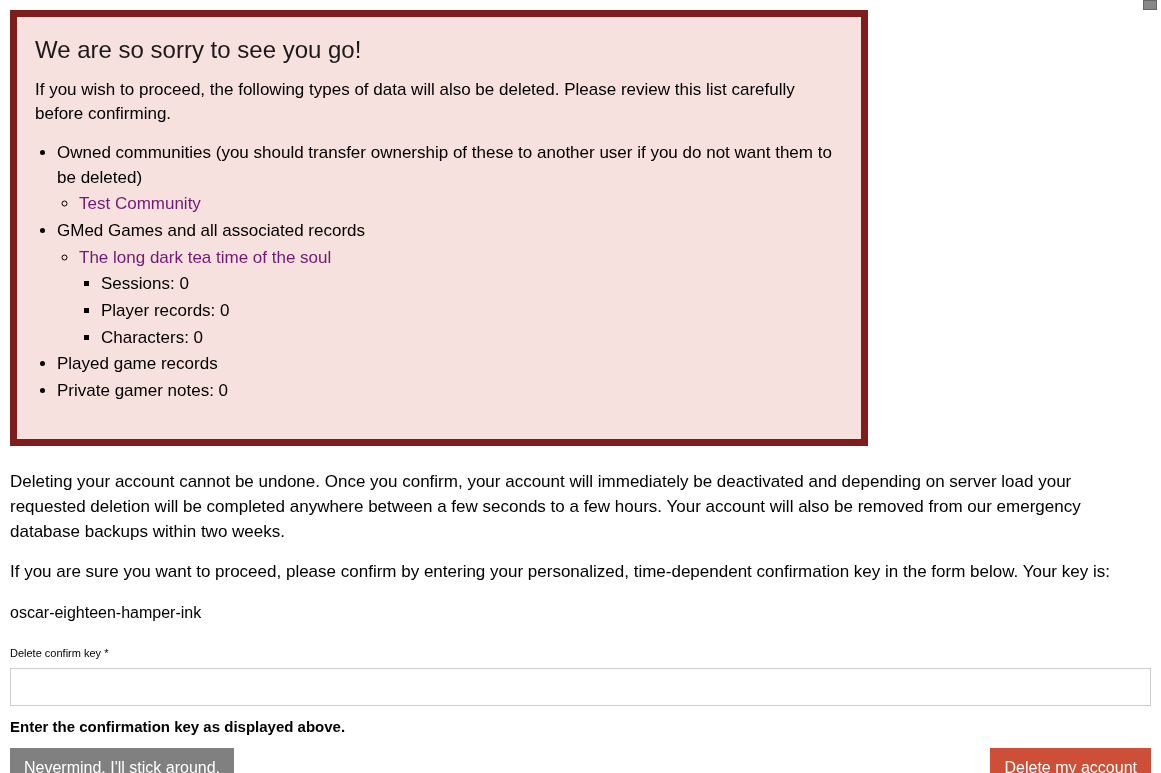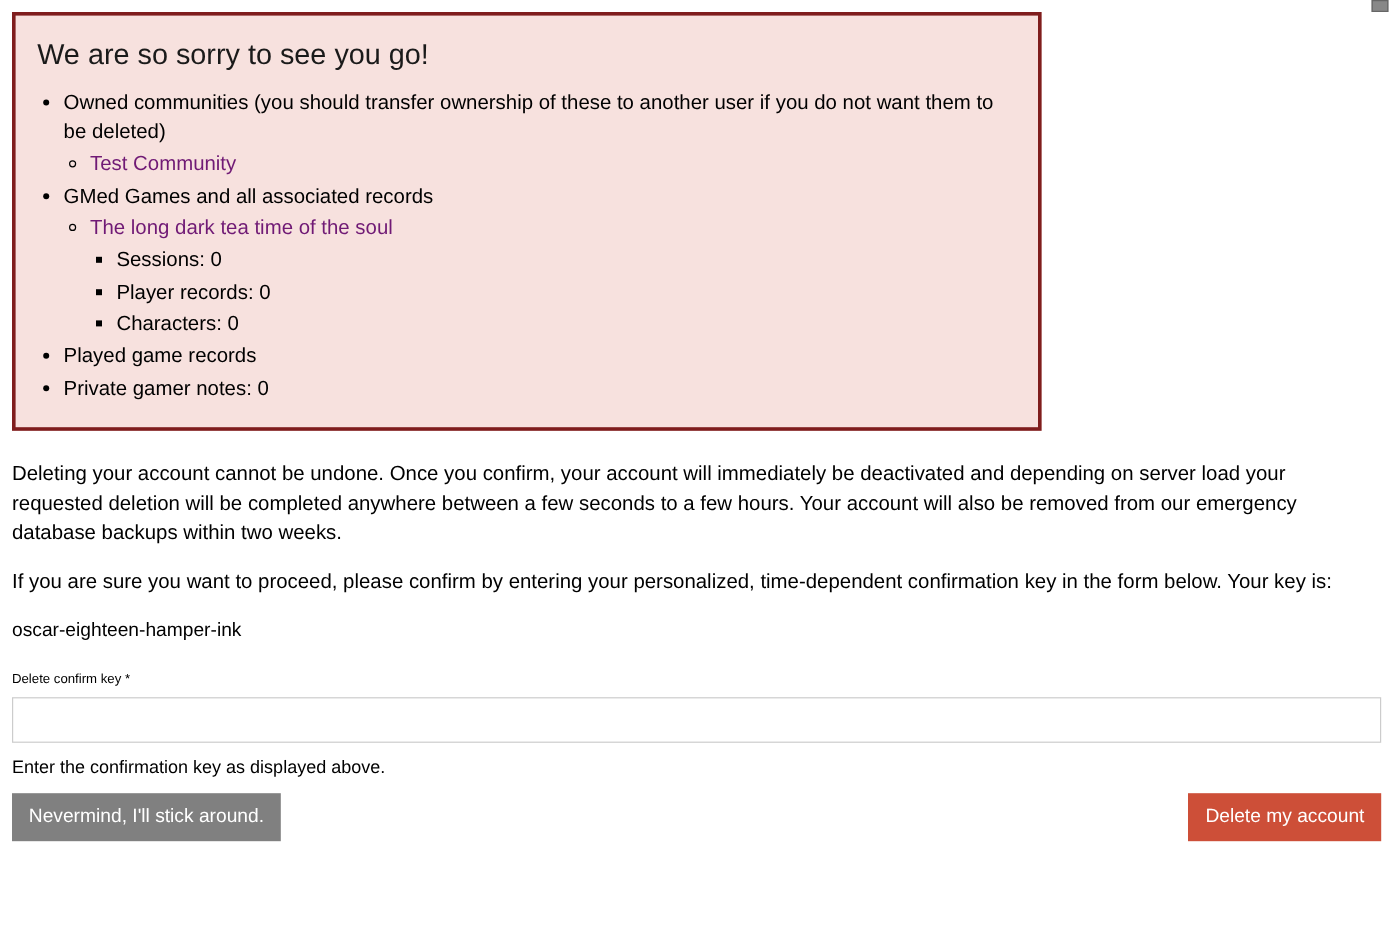--- a/index.html
+++ b/index.html
@@ -10,22 +10,22 @@
     body {
       font-family: -apple-system, BlinkMacSystemFont, "Segoe UI", Helvetica, Arial, sans-serif;
       font-size: 17px;
       color: #000;
       background: #fff;
       padding: 10px;
       line-height: 1.45;
     }
     .warning-box {
       background-color: #f7e1de;
-      border: 3px solid #7f1d1d;
-      padding: 16px 18px 18px 18px;
+      border: 7px solid #7f1d1d;
+      padding: 16px 18px 34px 18px;
       width: 858px;
       margin-bottom: 24px;
     }
     .warning-box h2 {
       font-size: 24px;
       font-weight: 400;
       margin-bottom: 10px;
       color: #1a1a1a;
     }
     .warning-box .intro {
@@ -67,20 +67,21 @@
       height: 38px;
       border: 1px solid #ccc;
       background: #fff;
       padding: 6px 10px;
       font-size: 16px;
       margin-bottom: 10px;
     }
     .help-text {
       font-size: 15px;
       margin-bottom: 10px;
+      font-weight: bold;
     }
     .button-row {
       display: flex;
       justify-content: space-between;
       max-width: 1144px;
     }
     .btn {
       border: none;
       padding: 11px 14px;
       font-size: 16px;
@@ -105,20 +106,21 @@
   </style>
 </head>
 <body>
 
 
 
 <div class="top-icon"></div>
 
 <div class="warning-box">
   <h2>We are so sorry to see you go!</h2>
+  <p class="intro">If you wish to proceed, the following types of data will also be deleted. Please review this list carefully before confirming.</p>
   <ul>
     <li>
       <span>Owned communities (you should transfer ownership of these to another user if you do not want them to be deleted)</span>
       <ul>
         <li>
           <a href="#" class="link">Test Community</a>
         </li>
       </ul>
     </li>
     <li>

